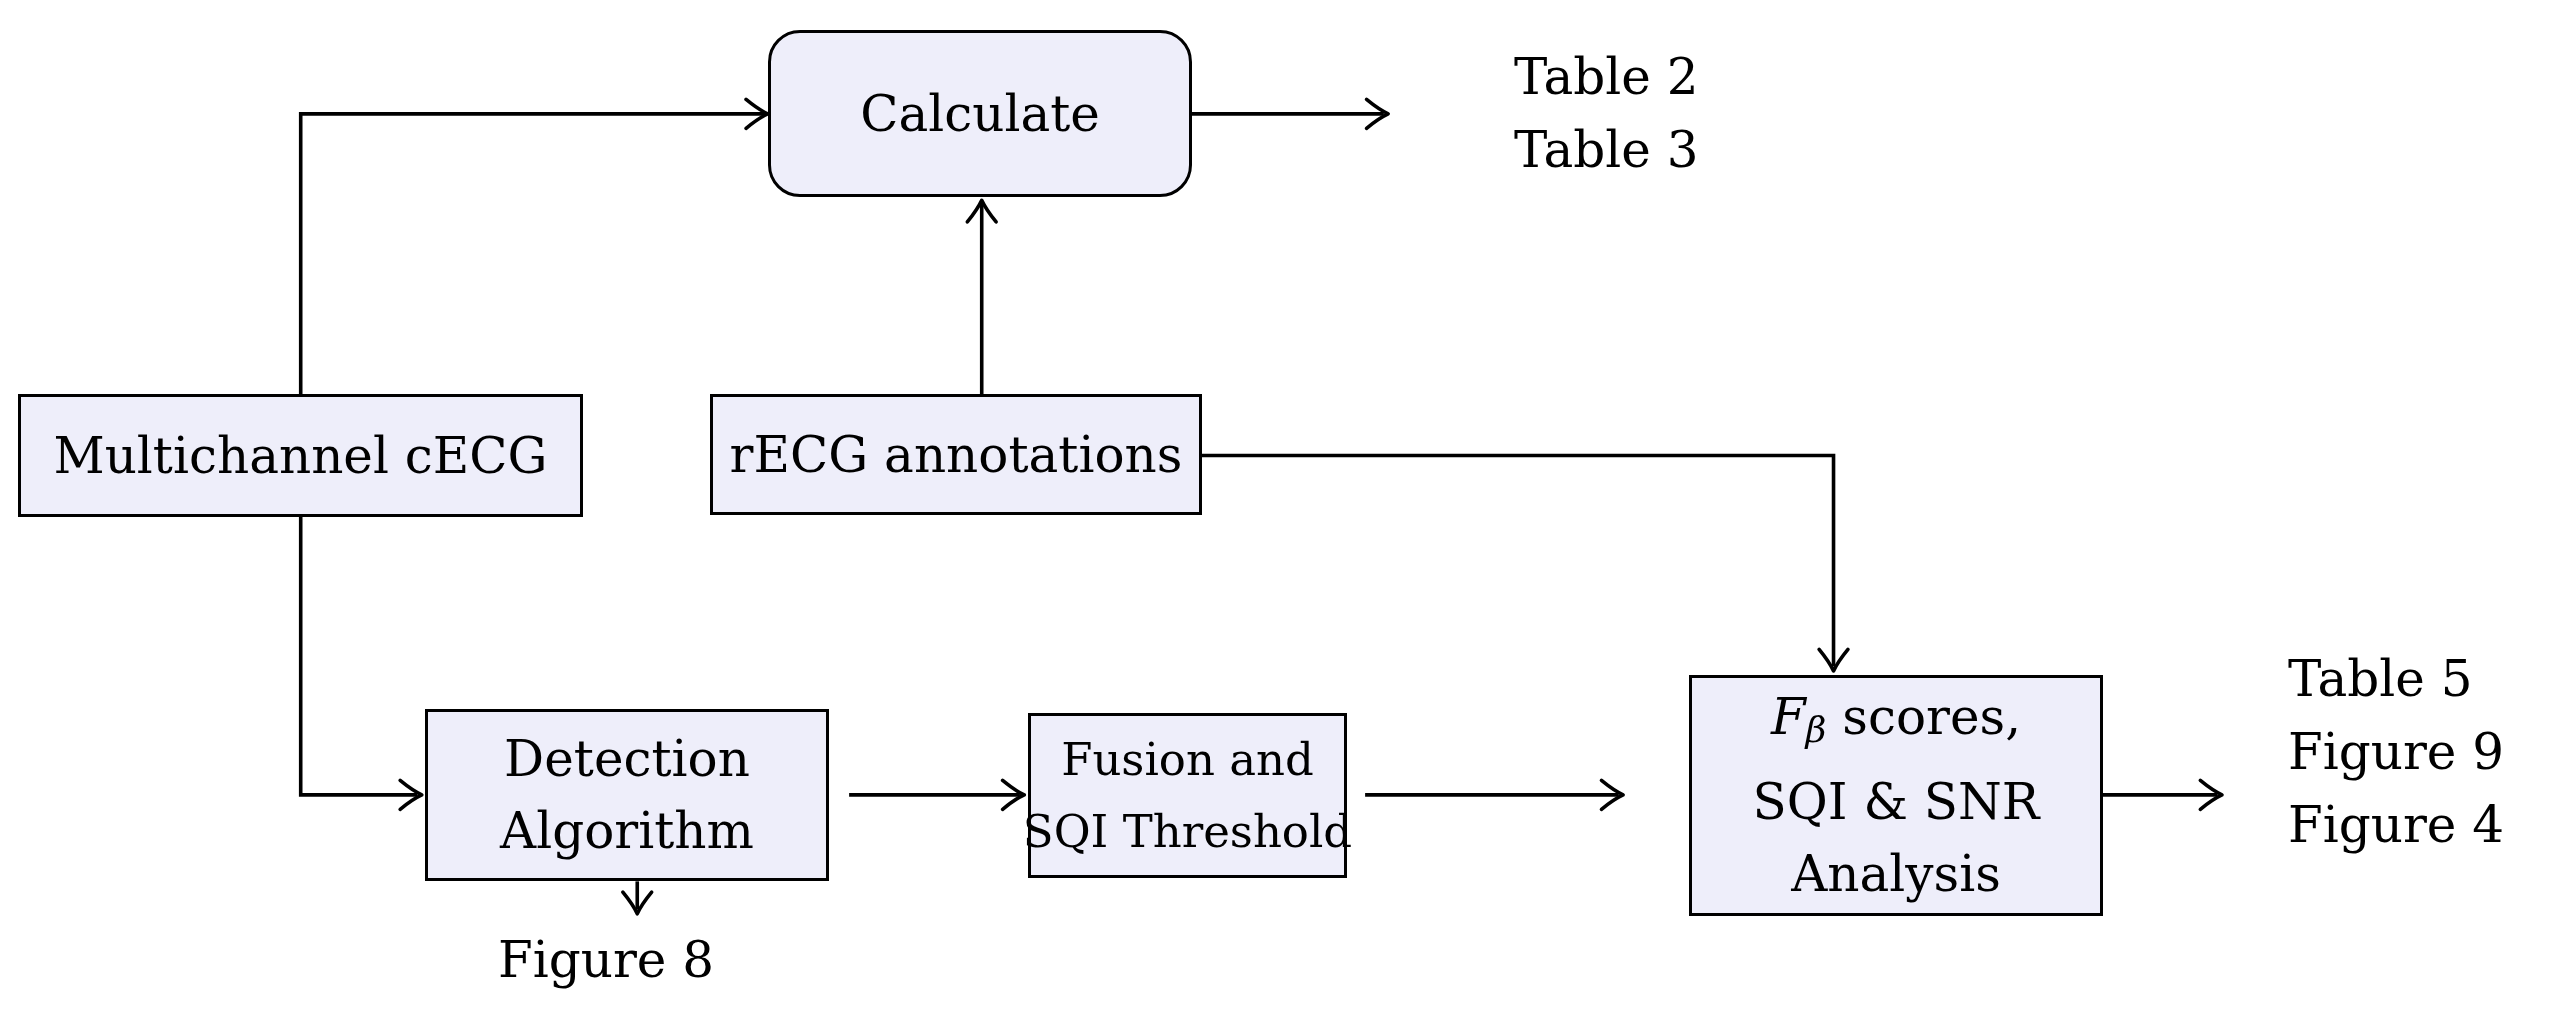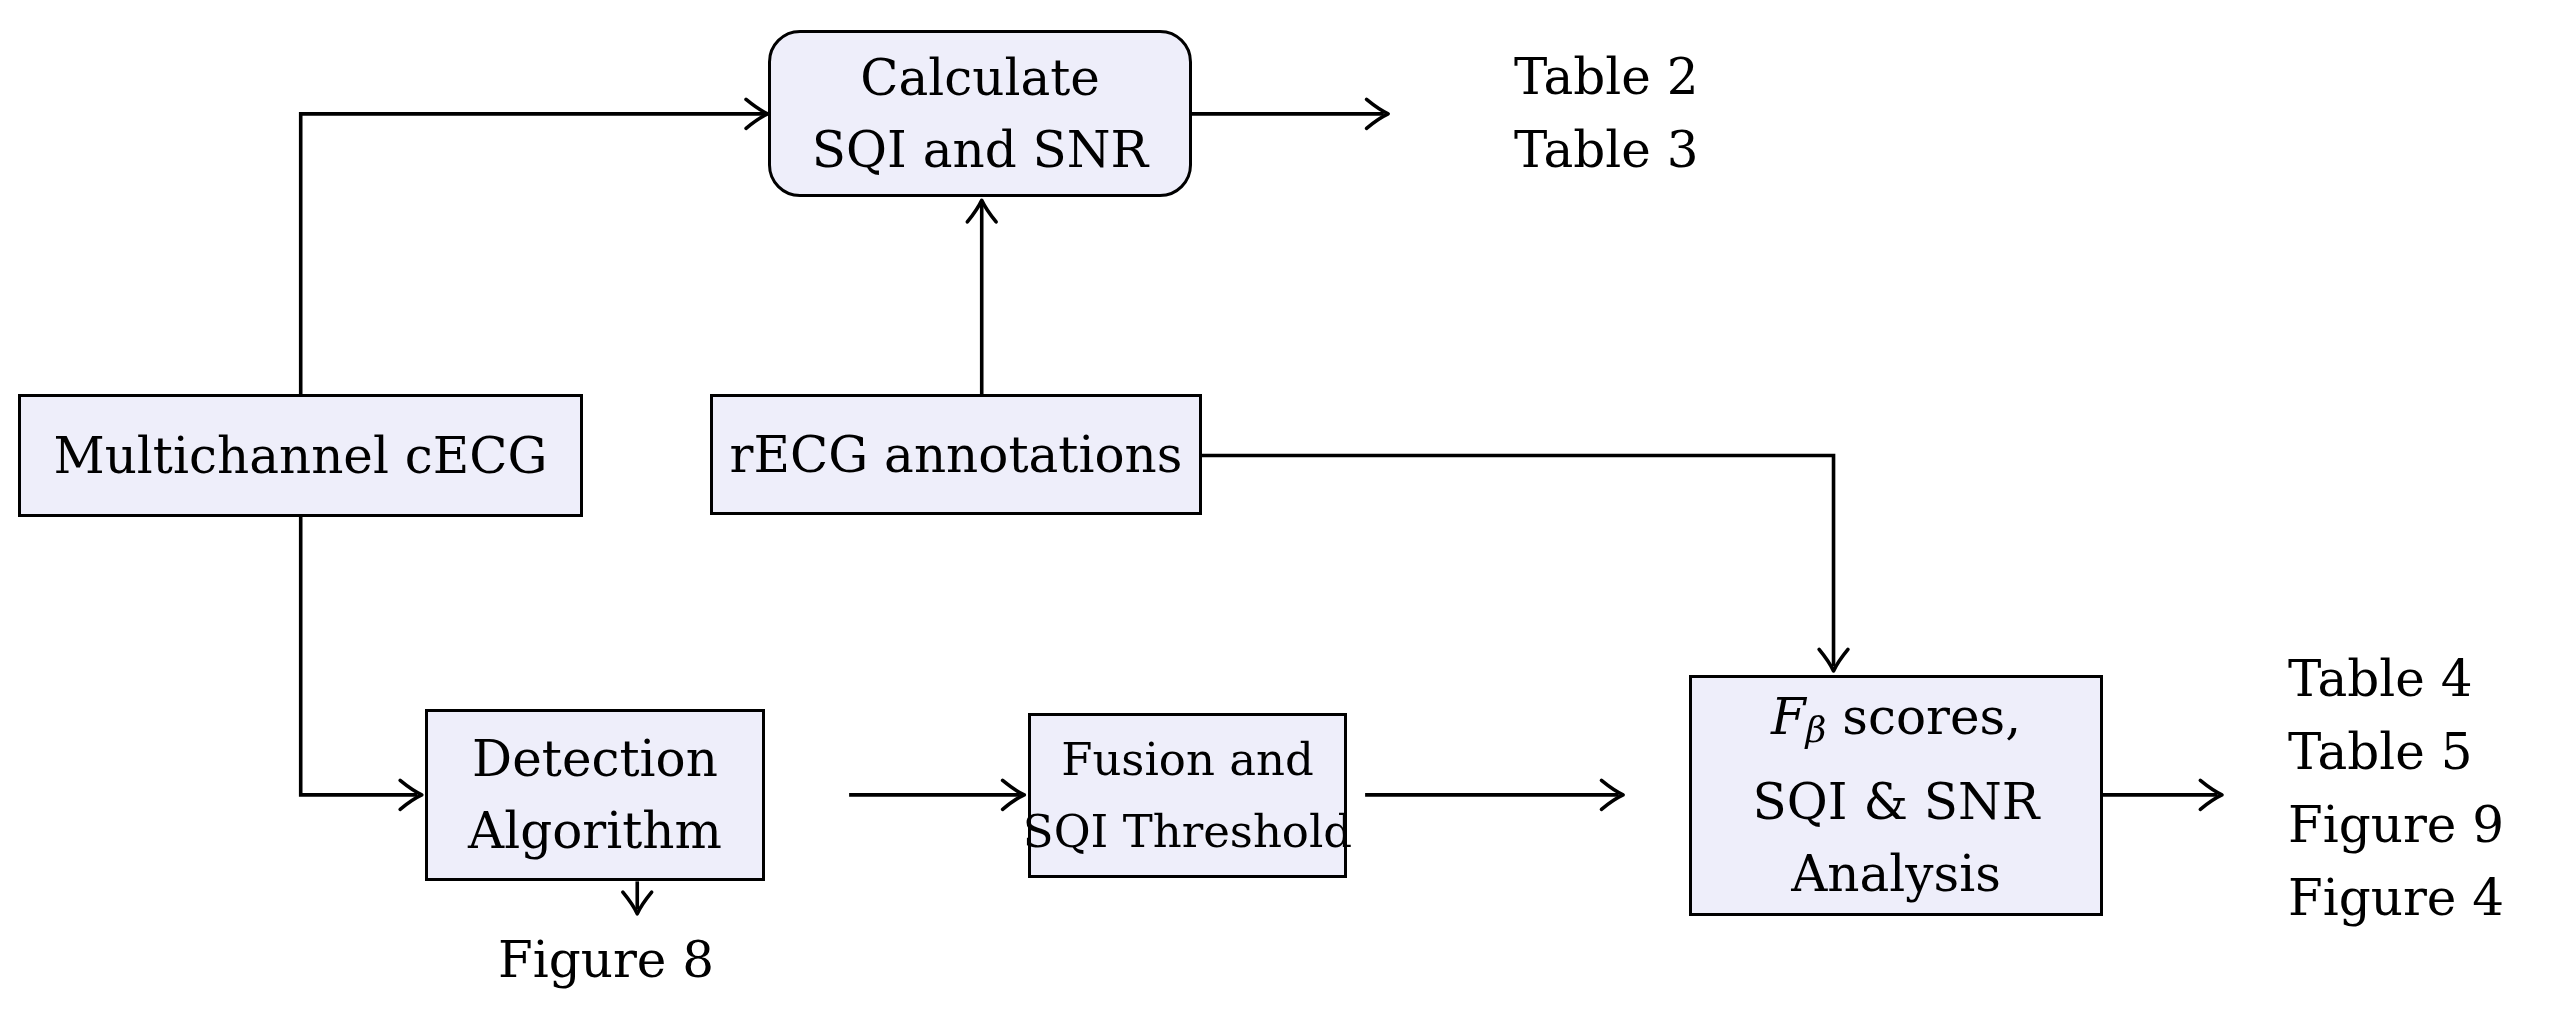--- a/index.html
+++ b/index.html
@@ -56,32 +56,31 @@
 
     <path class="wire" d="M 1667 632 L 2544 632 L 2544 925"></path>
     <path class="tip" d="M -30 -20 Q -13 -6 0 0 Q -13 6 -30 20" transform="translate(2544,931) rotate(90)"></path>
 
     <path class="wire" d="M 2832 1103 L 3077 1103"></path>
     <path class="tip" d="M -30 -20 Q -13 -6 0 0 Q -13 6 -30 20" transform="translate(3083,1103)"></path>
   </svg>
 
   <div class="node" style="left:768px;top:30px;width:424px;height:167px;border-radius:32px;">
     <div>Calculate</div>
-    <div>SQI and SNR</div>
   </div>
 
   <div class="node" style="left:18px;top:394px;width:565px;height:123px;">
     <div>Multichannel cECG</div>
   </div>
 
   <div class="node" style="left:710px;top:394px;width:492px;height:121px;">
     <div>rECG annotations</div>
   </div>
 
-  <div class="node" style="left:425px;top:709px;width:340px;height:172px;">
+  <div class="node" style="left:425px;top:709px;width:404px;height:172px;">
     <div>Detection</div>
     <div>Algorithm</div>
   </div>
 
   <div class="node fusion-size" style="left:1028px;top:713px;width:319px;height:165px;">
     <div>Fusion and</div>
     <div>SQI Threshold</div>
   </div>
 
   <div class="node" style="left:1689px;top:675px;width:414px;height:241px;">
@@ -95,20 +94,19 @@
   <div class="label" style="left:1514px;top:41px;width:296px;">
     <div>Table 2</div>
     <div>Table 3</div>
   </div>
 
   <div class="label" style="left:498px;top:924px;width:288px;">
     <div>Figure 8</div>
   </div>
 
   <div class="label" style="left:2288px;top:643px;width:288px;">
-    <div>Table 4</div>
     <div>Table 5</div>
     <div>Figure 9</div>
     <div>Figure 4</div>
   </div>
 
 </div>
 
 
 </body></html>

